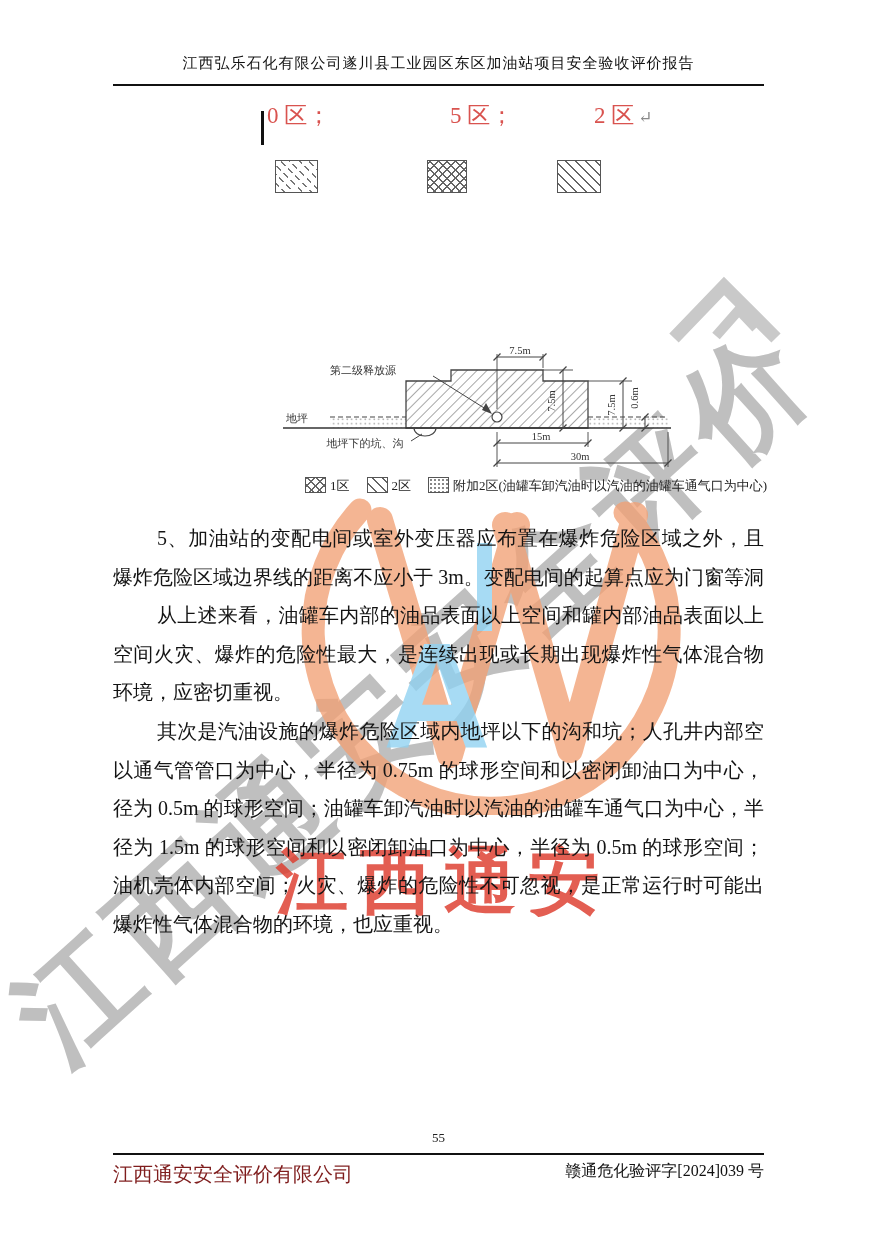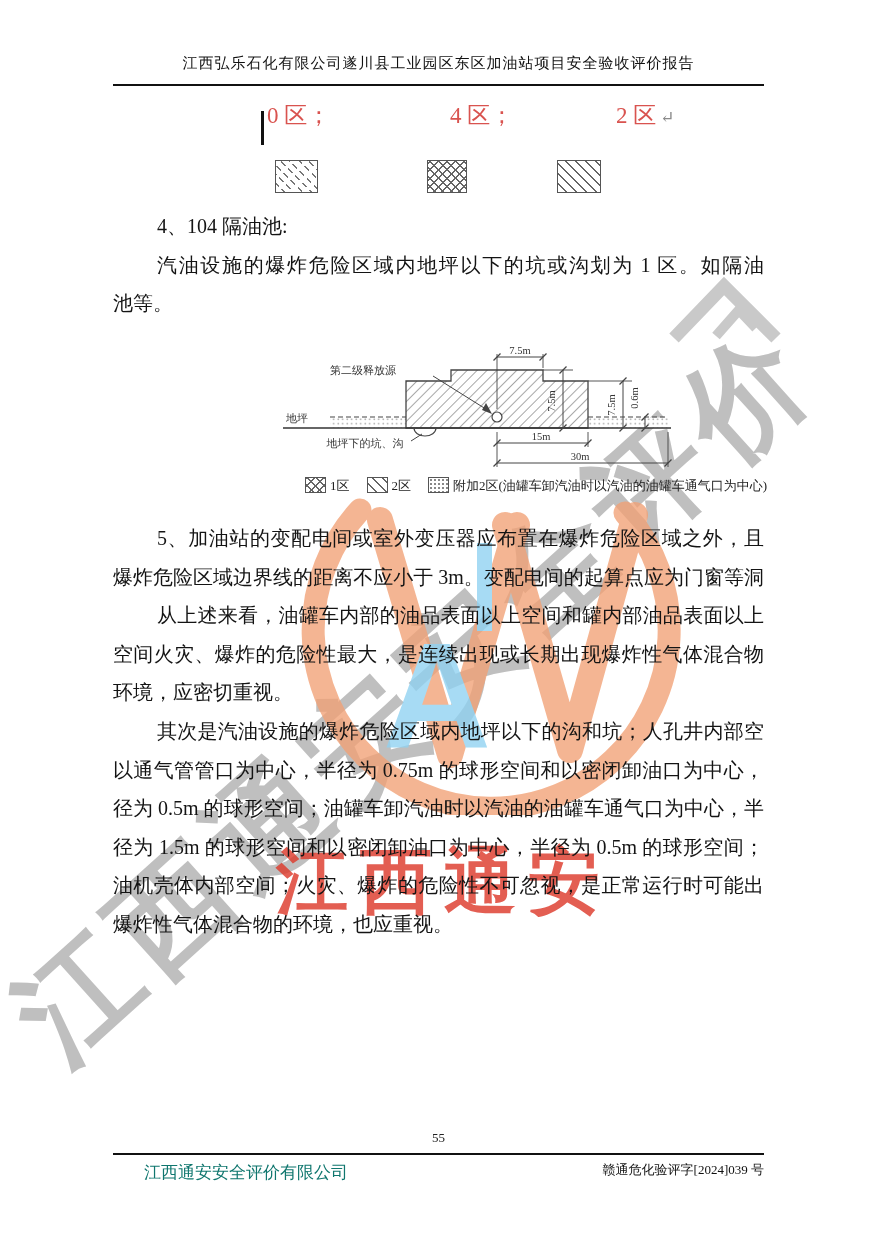--- a/index.html
+++ b/index.html
@@ -7,22 +7,22 @@
         font-family:"Liberation Serif","DejaVu Serif",serif;color:#1a1a1a;}
   
   .wm-layer{position:absolute;inset:0;z-index:0;}
   .content{position:absolute;inset:0;z-index:1;}
   
   .header-title{position:absolute;top:54px;left:113px;width:651px;text-align:center;
                 font-size:15px;letter-spacing:1px;color:#111;}
   .header-rule{position:absolute;top:84px;left:113px;width:651px;height:2px;background:#111;}
   .footer-pageno{position:absolute;top:1130px;left:113px;width:651px;text-align:center;font-size:13px;color:#222;}
   .footer-rule{position:absolute;top:1153px;left:113px;width:651px;height:2px;background:#111;}
-  .footer-left{position:absolute;top:1161px;left:113px;font-size:17px;color:#0f766e;margin-left:31px;}
-  .footer-right{position:absolute;top:1161px;right:113px;font-size:13px;color:#111;}
+  .footer-left{position:absolute;top:1161px;left:113px;font-size:20px;color:#7f1d1d;}
+  .footer-right{position:absolute;top:1161px;right:113px;font-size:16px;color:#111;}
   
   .zone-label{position:absolute;top:100px;font-size:23px;color:#d9534f;white-space:nowrap;}
   .text-cursor{position:absolute;left:261px;top:111px;width:3px;height:34px;background:#111;}
   .return-mark{color:#8a8a8a;font-size:17px;margin-left:4px;}
   
   .swatch{position:absolute;top:160px;height:33px;border:1.5px solid #555;background-color:#fff;box-sizing:border-box;}
   .sw-dashdiag{background-image:
       repeating-linear-gradient(135deg,#fff 0 4px,rgba(255,255,255,0) 4px 10px),
       repeating-linear-gradient(45deg,transparent 0 5px,#777 5px 6.5px);}
   .sw-cross{background-image:
@@ -74,32 +74,27 @@
     <div class="wm-red-text">江西通安</div>
   </div>
 
   <div class="content">
 
     <div class="header-title">江西弘乐石化有限公司遂川县工业园区东区加油站项目安全验收评价报告</div>
     <div class="header-rule"></div>
 
     <div class="text-cursor"></div>
     <span class="zone-label" style="left:267px;">0 区；</span>
-    <span class="zone-label" style="left:450px;">4 区；</span>
-    <span class="zone-label" style="left:594px;margin-left:22px;"><span>2 区</span><span class="return-mark">↵</span></span>
+    <span class="zone-label" style="left:450px;">5 区；</span>
+    <span class="zone-label" style="left:594px;"><span>2 区</span><span class="return-mark">↵</span></span>
 
     <div class="swatch sw-dashdiag" style="left:275px;width:43px;"></div>
     <div class="swatch sw-cross" style="left:427px;width:40px;"></div>
     <div class="swatch sw-diag" style="left:557px;width:44px;"></div>
 
-    <div class="text-block" style="top:207px;">
-        <div class="line ind">4、104 隔油池:</div>
-        <div class="line ind just">汽油设施的爆炸危险区域内地坪以下的坑或沟划为 1 区。如隔油</div>
-        <div class="line">池等。</div>
-      </div>
 
     <svg id="diagram" viewBox="0 0 412 152">
       <defs>
         <pattern id="hatch" width="7" height="7" patternUnits="userSpaceOnUse" patternTransform="rotate(45)">
           <rect width="7" height="7" fill="#ffffff"></rect>
           <line x1="0" y1="0" x2="0" y2="7" stroke="#777" stroke-width="1.3"></line>
         </pattern>
         <pattern id="dots" width="4.5" height="4.5" patternUnits="userSpaceOnUse">
           <rect width="4.5" height="4.5" fill="#ffffff"></rect>
           <circle cx="1.2" cy="1.2" r="0.8" fill="#999"></circle>

